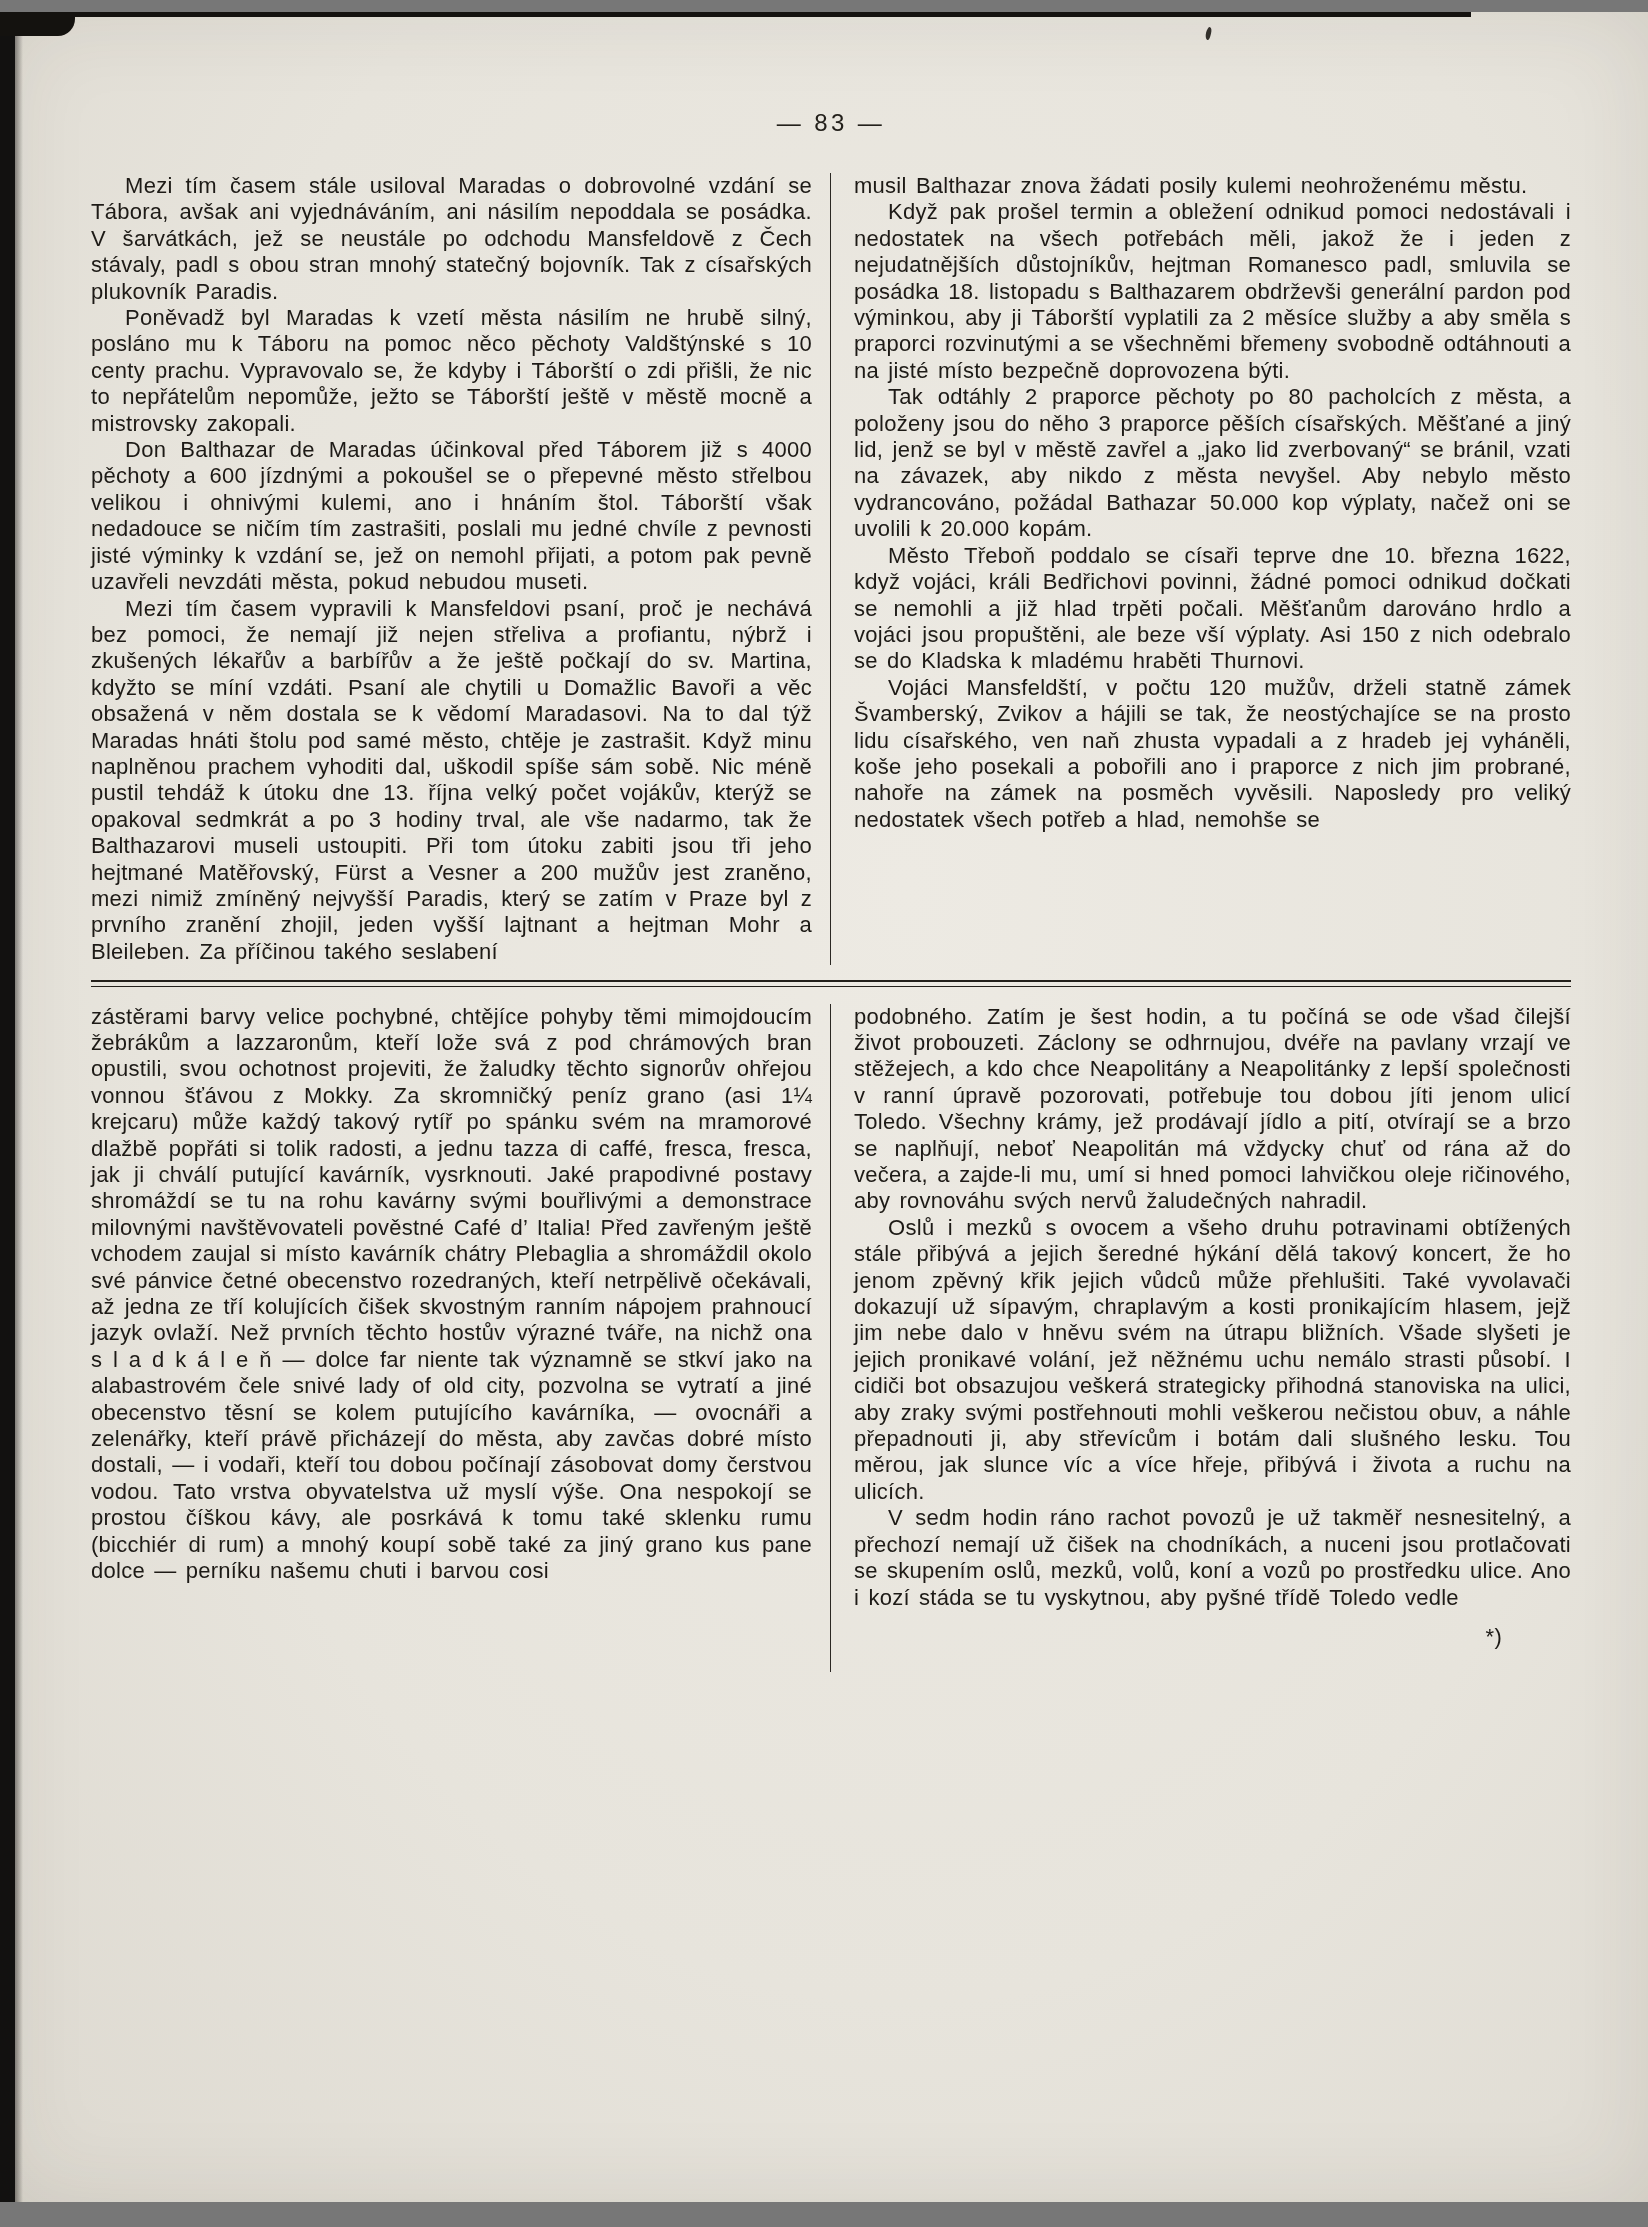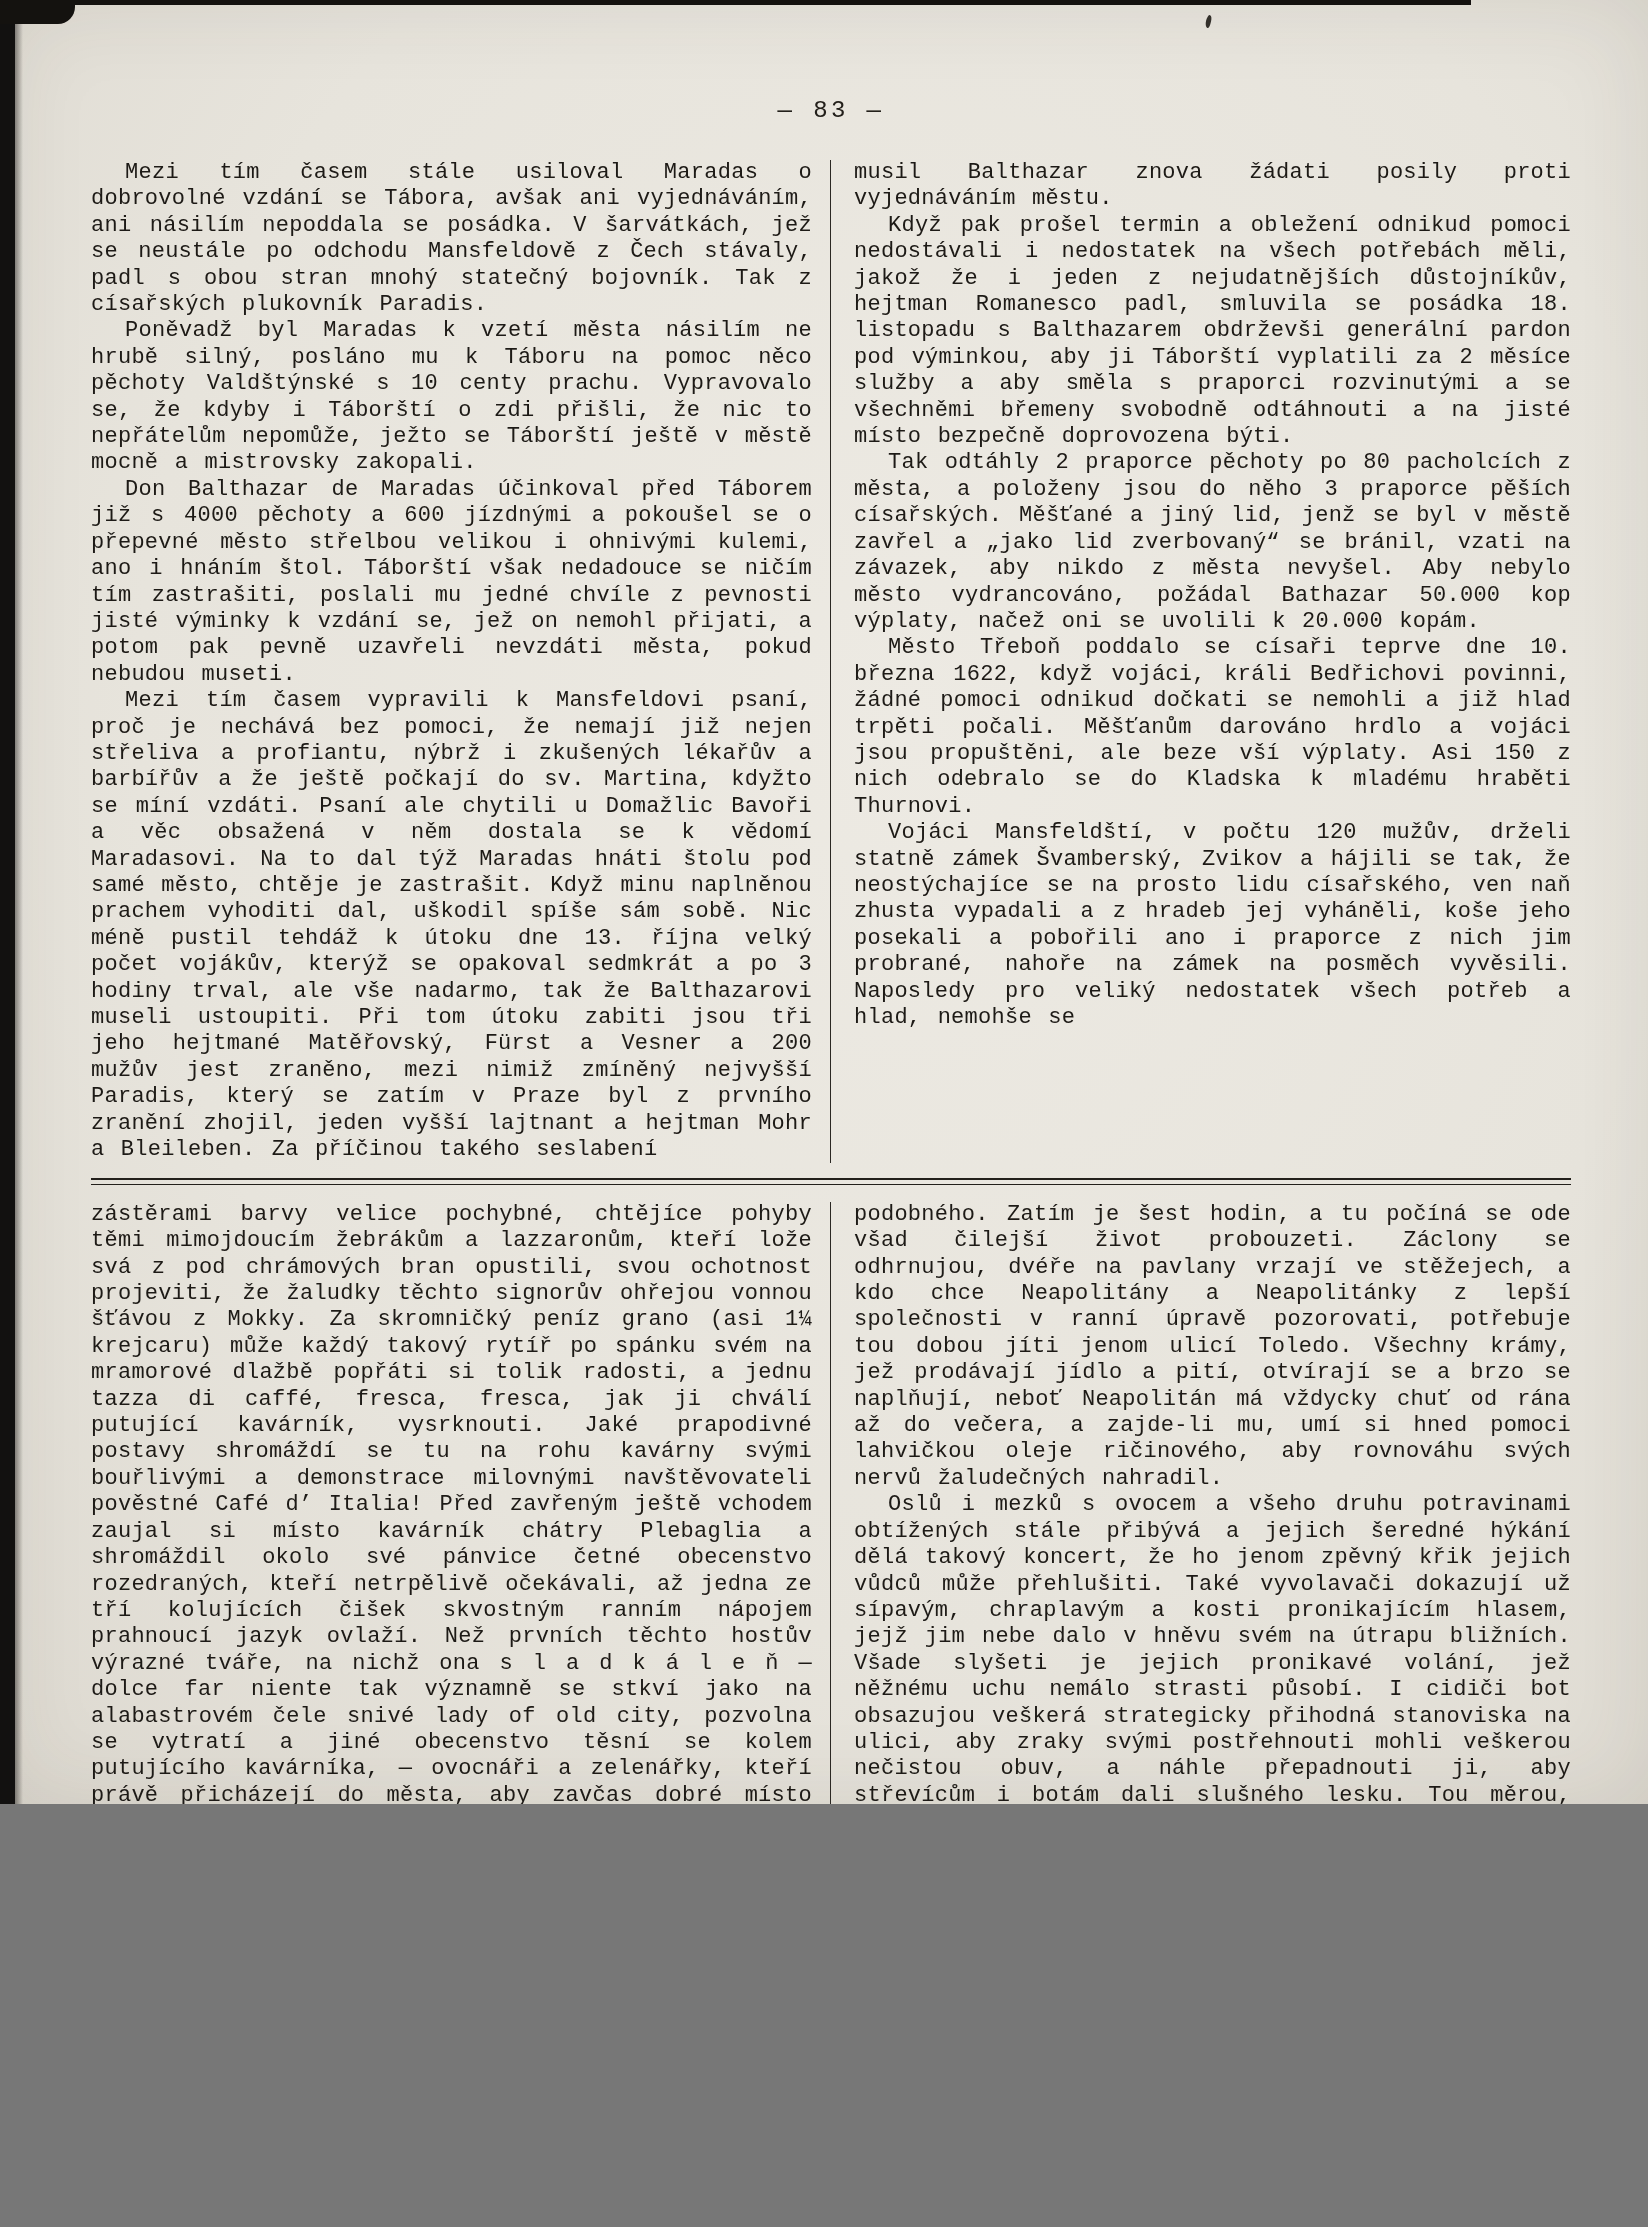--- a/index.html
+++ b/index.html
@@ -1,25 +1,25 @@
 <!DOCTYPE html>
 <html style="font-size:9.2px"><head>
 <meta charset="utf-8">
 <style>
   html, body { margin: 0; padding: 0; background: #777; }
   .page {
     position: relative;
     width: 1649px;
-    height: 1804px;
-    margin: 0 auto;
+    height: 2190px;
+    margin: 12px auto;
     background: #e9e6df;
     background-image: radial-gradient(ellipse at 55% 40%, #edeae3 0%, #e7e4dc 60%, #ddd9d0 100%);
     box-shadow: inset 0 0 92px rgba(60,50,35,0.10);
     overflow: hidden;
-    font-family: Liberation Mono, monospace;
+    font-family: Liberation Sans, sans-serif;
     color: #1d1a16;
   }
   
   .scan-left {
     position: absolute; left: 0; top: 0; width: 15px; height: 2227px;
     background: #121110;
   }
   .scan-left-soft {
     position: absolute; left: 15px; top: 0; width: 8px; height: 2227px;
     background: linear-gradient(to right, rgba(20,18,16,0.45), rgba(20,18,16,0));
@@ -89,21 +89,21 @@
     <p class="pagenum">— 83 —</p>
 
     <div class="section">
       <div class="col col-left">
           <p class="para indent">Mezi tím časem stále usiloval Maradas o dobrovolné vzdání se Tábora, avšak ani vyjednáváním, ani násilím nepoddala se posádka. V šarvátkách, jež se neustále po odchodu Mansfeldově z Čech stávaly, padl s obou stran mnohý statečný bojovník. Tak z císařských plukovník Paradis.</p>
           <p class="para indent">Poněvadž byl Maradas k vzetí města násilím ne hrubě silný, posláno mu k Táboru na pomoc něco pěchoty Valdštýnské s 10 centy prachu. Vypravovalo se, že kdyby i Táborští o zdi přišli, že nic to nepřátelům nepomůže, ježto se Táborští ještě v městě mocně a mistrovsky zakopali.</p>
           <p class="para indent">Don Balthazar de Maradas účinkoval před Táborem již s 4000 pěchoty a 600 jízdnými a pokoušel se o přepevné město střelbou velikou i ohnivými kulemi, ano i hnáním štol. Táborští však nedadouce se ničím tím zastrašiti, poslali mu jedné chvíle z pevnosti jisté výminky k vzdání se, jež on nemohl přijati, a potom pak pevně uzavřeli nevzdáti města, pokud nebudou museti.</p>
           <p class="para indent">Mezi tím časem vypravili k Mansfeldovi psaní, proč je nechává bez pomoci, že nemají již nejen střeliva a profiantu, nýbrž i zkušených lékařův a barbířův a že ještě počkají do sv. Martina, kdyžto se míní vzdáti. Psaní ale chytili u Domažlic Bavoři a věc obsažená v něm dostala se k vědomí Maradasovi. Na to dal týž Maradas hnáti štolu pod samé město, chtěje je zastrašit. Když minu naplněnou prachem vyhoditi dal, uškodil spíše sám sobě. Nic méně pustil tehdáž k útoku dne 13. října velký počet vojákův, kterýž se opakoval sedmkrát a po 3 hodiny trval, ale vše nadarmo, tak že Balthazarovi museli ustoupiti. Při tom útoku zabiti jsou tři jeho hejtmané Matěřovský, Fürst a Vesner a 200 mužův jest zraněno, mezi nimiž zmíněný nejvyšší Paradis, který se zatím v Praze byl z prvního zranění zhojil, jeden vyšší lajtnant a hejtman Mohr a Bleileben. Za příčinou takého seslabení</p>
         </div>
       <div class="col col-right">
-          <p class="para">musil Balthazar znova žádati posily proti vyjednáváním městu.</p>
+          <p class="para">musil Balthazar znova žádati posily kulemi neohroženému městu.</p>
           <p class="para indent">Když pak prošel termin a obležení odnikud pomoci nedostávali i nedostatek na všech potřebách měli, jakož že i jeden z nejudatnějších důstojníkův, hejtman Romanesco padl, smluvila se posádka 18. listopadu s Balthazarem obdrževši generální pardon pod výminkou, aby ji Táborští vyplatili za 2 měsíce služby a aby směla s praporci rozvinutými a se všechněmi břemeny svobodně odtáhnouti a na jisté místo bezpečně doprovozena býti.</p>
           <p class="para indent">Tak odtáhly 2 praporce pěchoty po 80 pacholcích z města, a položeny jsou do něho 3 praporce pěších císařských. Měšťané a jiný lid, jenž se byl v městě zavřel a „jako lid zverbovaný“ se bránil, vzati na závazek, aby nikdo z města nevyšel. Aby nebylo město vydrancováno, požádal Bathazar 50.000 kop výplaty, načež oni se uvolili k 20.000 kopám.</p>
           <p class="para indent">Město Třeboň poddalo se císaři teprve dne 10. března 1622, když vojáci, králi Bedřichovi povinni, žádné pomoci odnikud dočkati se nemohli a již hlad trpěti počali. Měšťanům darováno hrdlo a vojáci jsou propuštěni, ale beze vší výplaty. Asi 150 z nich odebralo se do Kladska k mladému hraběti Thurnovi.</p>
           <p class="para indent">Vojáci Mansfeldští, v počtu 120 mužův, drželi statně zámek Švamberský, Zvikov a hájili se tak, že neostýchajíce se na prosto lidu císařského, ven naň zhusta vypadali a z hradeb jej vyháněli, koše jeho posekali a pobořili ano i praporce z nich jim probrané, nahoře na zámek na posměch vyvěsili. Naposledy pro veliký nedostatek všech potřeb a hlad, nemohše se</p>
         </div>
     </div>
 
     <div class="divider"></div>
 
     <div class="section">

